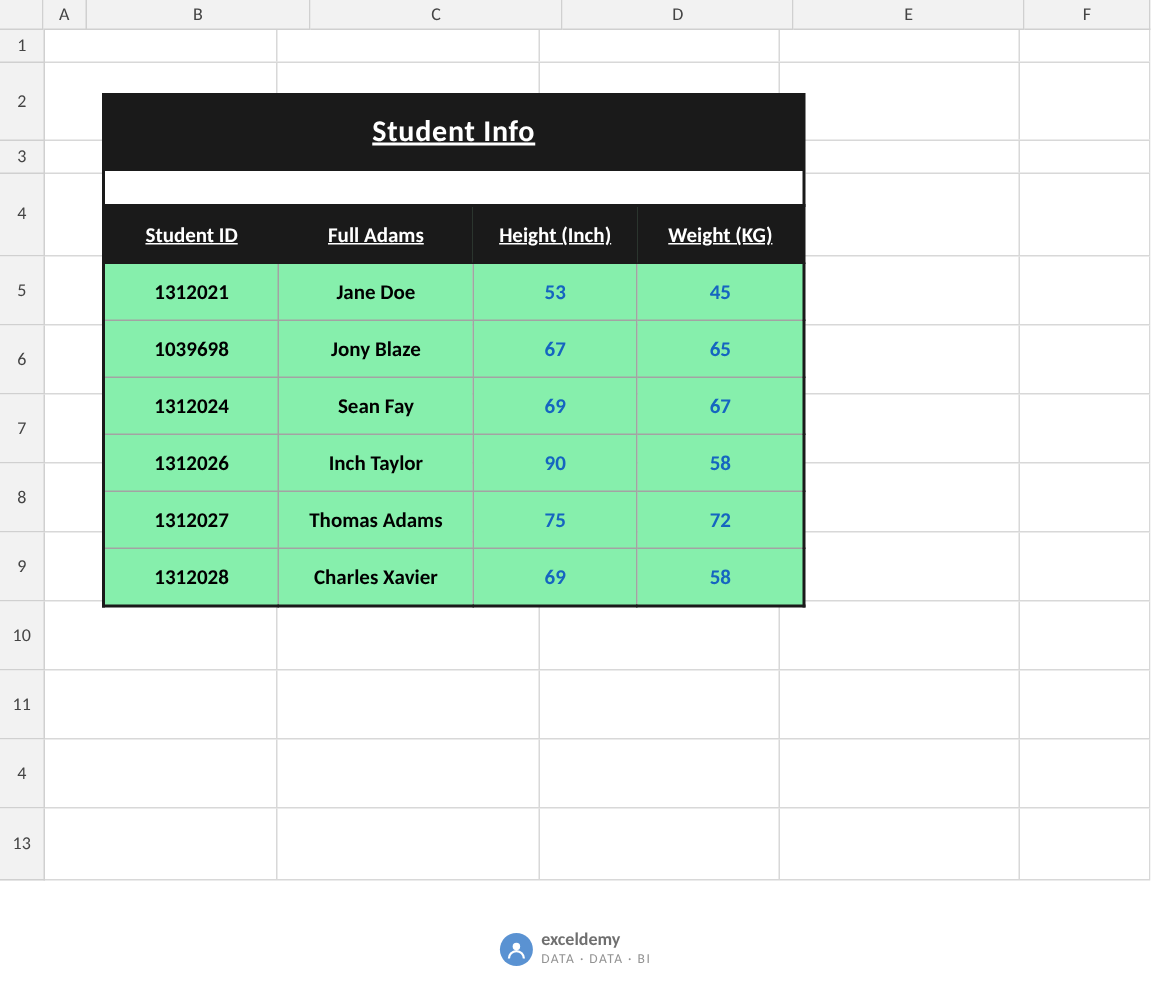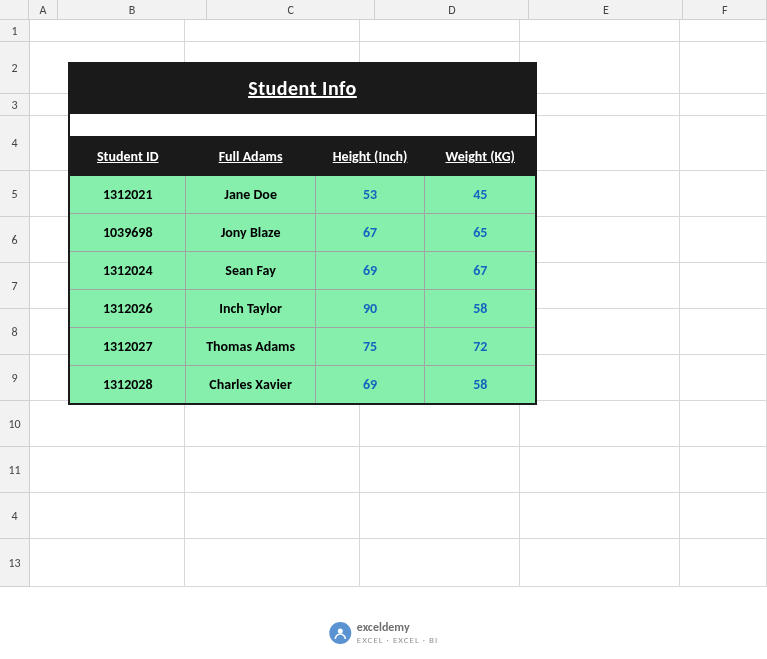--- a/index.html
+++ b/index.html
@@ -386,17 +386,17 @@
 
   <div class="watermark">
     <div class="watermark-icon">
       <svg width="14" height="14" viewBox="0 0 14 14" fill="none">
         <circle cx="7" cy="5" r="2.5" fill="white"></circle>
         <path d="M2 13c0-2.76 2.24-5 5-5s5 2.24 5 5" stroke="white" stroke-width="1.5" fill="none"></path>
       </svg>
     </div>
     <div>
       <div style="font-size:12px;font-weight:bold;color:#333;">exceldemy</div>
-      <div style="font-size:9px;color:#666;letter-spacing:1px;">EXCEL · EXCEL · BI</div>
+      <div style="font-size:9px;color:#666;letter-spacing:1px;">DATA · DATA · BI</div>
     </div>
   </div>
 
 </div>
 
 </body></html>

